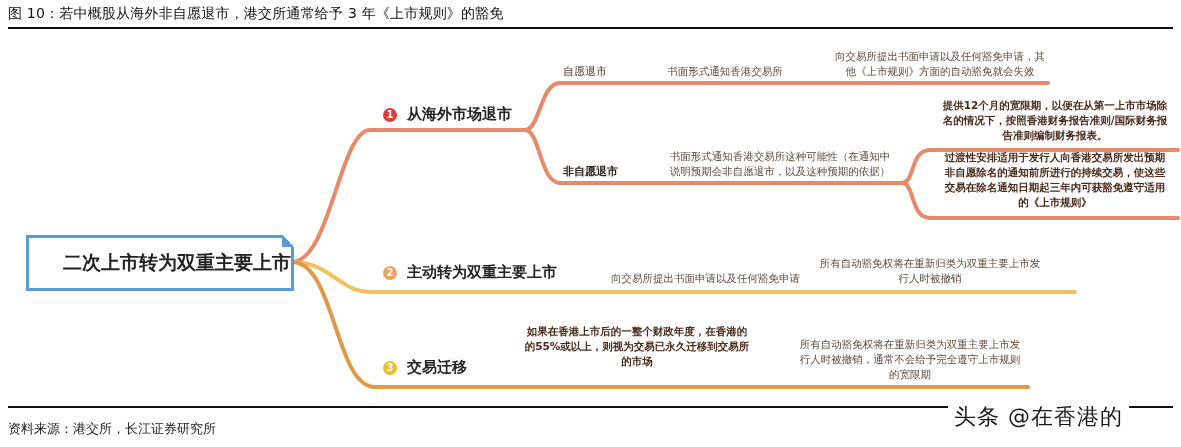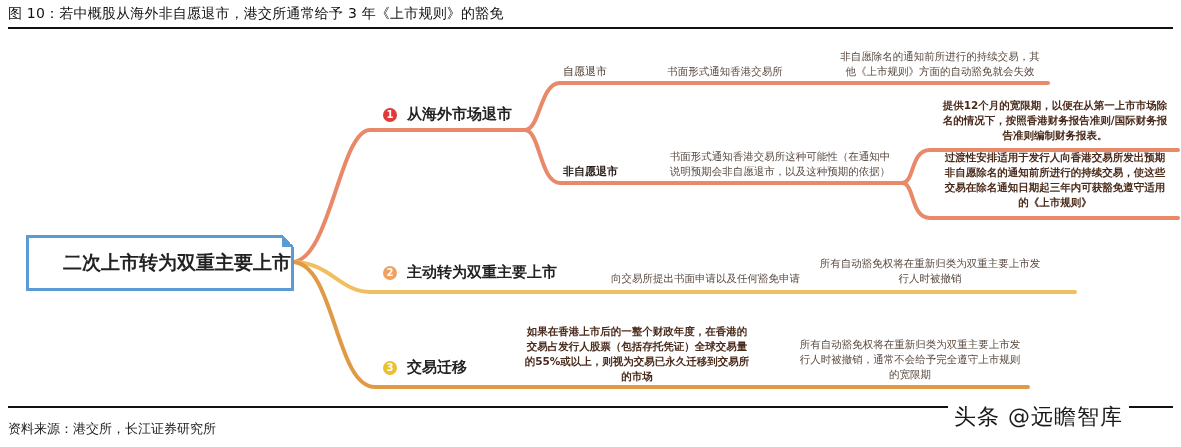--- a/index.html
+++ b/index.html
@@ -48,21 +48,21 @@
 </div>
 
 <div class="abs branch-label" style="left:383px; top:105px;">
   <span class="num" style="background:#e03a3a;">1</span>
   <span>从海外市场退市</span>
 </div>
 
 <div class="abs sub-label" style="left:563px; top:64px;">自愿退市</div>
 <div class="abs desc" style="left:640px; top:64px; width:170px;">书面形式通知香港交易所</div>
 <div class="abs desc" style="left:820px; top:49px; width:240px;">
-  <div>非自愿除名的通知前所进行的持续交易，其</div>
+  <div>向交易所提出书面申请以及任何豁免申请，其</div>
   <div>他《上市规则》方面的自动豁免就会失效</div>
 </div>
 
 <div class="abs sub-label bold" style="left:563px; top:164px;">非自愿退市</div>
 <div class="abs desc" style="left:660px; top:149px; width:240px;">
   <div>书面形式通知香港交易所这种可能性（在通知中</div>
   <div>说明预期会非自愿退市，以及这种预期的依据）</div>
 </div>
 
 <div class="abs desc bold" style="left:935px; top:98px; width:240px;">
@@ -86,25 +86,24 @@
   <div>所有自动豁免权将在重新归类为双重主要上市发</div>
   <div>行人时被撤销</div>
 </div>
 
 <div class="abs branch-label" style="left:383px; top:358px;">
   <span class="num" style="background:#e8c030;">3</span>
   <span>交易迁移</span>
 </div>
 <div class="abs desc bold" style="left:512px; top:324px; width:250px;">
   <div>如果在香港上市后的一整个财政年度，在香港的</div>
-  <div>交易占发行人股票（包括存托凭证）全球交易量</div>
   <div>的55%或以上，则视为交易已永久迁移到交易所</div>
   <div>的市场</div>
 </div>
 <div class="abs desc" style="left:790px; top:337px; width:240px;">
   <div>所有自动豁免权将在重新归类为双重主要上市发</div>
   <div>行人时被撤销，通常不会给予完全遵守上市规则</div>
   <div>的宽限期</div>
 </div>
 
 <div class="abs rule-bottom"></div>
 <div class="abs source">资料来源：港交所，长江证券研究所</div>
-<div class="abs watermark">头条 @远瞻智库</div>
+<div class="abs watermark">头条 @在香港的</div>
 
 </body></html>

